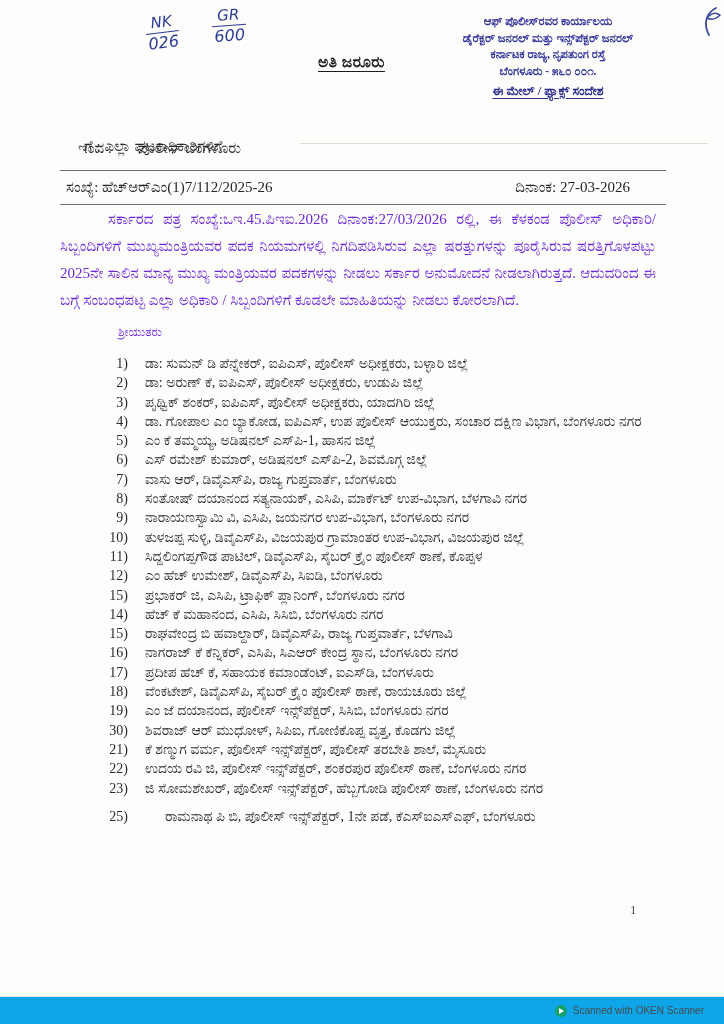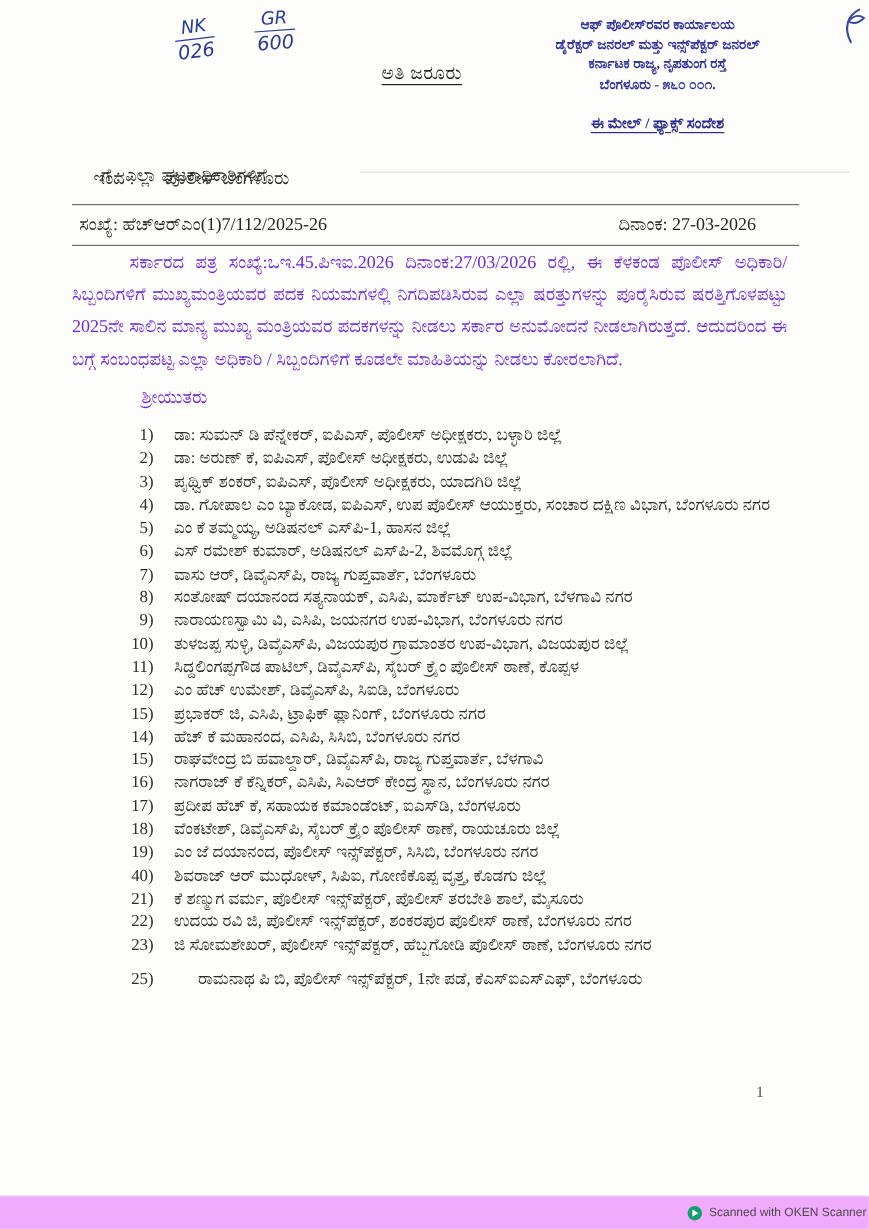--- a/index.html
+++ b/index.html
@@ -22,28 +22,28 @@
   .hw-nk{left:146px;top:13px;}
   .hw-gr{left:212px;top:6px;transform:rotate(-4deg);}
 
   
   .letterhead{
     position:absolute;top:13px;right:8px;width:336px;text-align:center;
     color:#32329b;font-weight:bold;font-size:11.5px;line-height:16.5px;
   }
   .letterhead .lh-line{display:block;}
   .channel{
-    display:inline-block;margin-top:16px;font-size:12.5px;color:#2b2b8d;
+    display:inline-block;margin-top:4px;font-size:12.5px;color:#2b2b8d;
     font-weight:bold;text-decoration:underline;text-underline-offset:3px;
   }
   .pen-tick{position:absolute;top:4px;right:0px;}
 
   
   .urgency{
-    position:absolute;left:318px;top:53px;font-size:15.5px;font-weight:normal;
+    position:absolute;left:318px;top:53px;font-size:15.5px;font-weight:bold;
     color:#1d1d1d;text-decoration:underline;text-underline-offset:4px;letter-spacing:.5px;
   }
 
   
   .addr-row{position:absolute;font-size:15px;color:#2b2b2b;}
   .row-from{left:78px;top:96px;margin-top:44px;}
   .row-to{left:84px;top:138px;}
   .addr-label{display:inline-block;}
   .row-from .addr-value{margin-left:22px;}
   .row-to .addr-value{}
@@ -57,36 +57,36 @@
     font-size:15px;color:#262626;padding:0 6px;
   }
   .ref-date{margin-right:30px;}
 
   
   .doc-body{
     position:absolute;left:60px;right:68px;top:206px;
     font-size:15px;line-height:27px;text-align:justify;color:#6d28d9;
   }
   .doc-body .para{text-indent:48px;margin:0;}
-  .salutation{margin:5px 0 0;padding-left:58px;font-size:15px;}
+  .salutation{margin:5px 0 0;padding-left:58px;font-size:12px;}
 
   
   .list{position:absolute;left:94px;right:58px;top:354px;font-size:14px;color:#2b2b2b;}
   .list-row{display:flex;line-height:19.3px;}
   .list-row .num{flex:0 0 34px;text-align:right;}
   .list-row .txt{flex:1;margin-left:17px;text-align:justify;}
   .list-row.gap-before{margin-top:9px;gap:20px;}
 
   .page-num{position:absolute;left:630px;top:902px;font-size:13px;color:#4e4e4e;}
 
   
   .footer-sep{position:absolute;left:0;right:0;top:996px;height:1px;background:#e3e3de;}
   .footer{
-    position:absolute;left:0;right:0;bottom:0;height:27px;background:#f0abfc;
-    display:flex;align-items:center;justify-content:flex-end;gap:6px;padding-right:2px;
+    position:absolute;left:0;right:0;bottom:0;height:27px;background:#0ea5e9;
+    display:flex;align-items:center;justify-content:flex-end;gap:6px;padding-right:20px;
     font-family:"Liberation Sans",sans-serif;font-size:10px;color:#4a4a4a;
   }
   .oken-icon{
     width:12px;height:12px;border-radius:50%;background:#14a06a;position:relative;flex:0 0 auto;
   }
   .oken-icon::after{
     content:"";position:absolute;left:4px;top:3px;width:0;height:0;
     border-left:5px solid #fff;border-top:3px solid transparent;border-bottom:3px solid transparent;
   }
 </style>
@@ -229,21 +229,21 @@
     <span class="num">18)</span>
     <span class="txt">ವೆಂಕಟೇಶ್, ಡಿವೈಎಸ್‌ಪಿ, ಸೈಬರ್ ಕ್ರೈಂ ಪೊಲೀಸ್ ಠಾಣೆ, ರಾಯಚೂರು ಜಿಲ್ಲೆ</span>
   </div>
 
   <div class="list-row">
     <span class="num">19)</span>
     <span class="txt">ಎಂ ಜೆ ದಯಾನಂದ, ಪೊಲೀಸ್ ಇನ್ಸ್‌ಪೆಕ್ಟರ್, ಸಿಸಿಬಿ, ಬೆಂಗಳೂರು ನಗರ</span>
   </div>
 
   <div class="list-row">
-    <span class="num">40)</span>
+    <span class="num">30)</span>
     <span class="txt">ಶಿವರಾಜ್ ಆರ್ ಮುಧೋಳ್, ಸಿಪಿಐ, ಗೋಣಿಕೊಪ್ಪ ವೃತ್ತ, ಕೊಡಗು ಜಿಲ್ಲೆ</span>
   </div>
 
   <div class="list-row">
     <span class="num">21)</span>
     <span class="txt">ಕೆ ಶಣ್ಮುಗ ವರ್ಮ, ಪೊಲೀಸ್ ಇನ್ಸ್‌ಪೆಕ್ಟರ್, ಪೊಲೀಸ್ ತರಬೇತಿ ಶಾಲೆ, ಮೈಸೂರು</span>
   </div>
 
   <div class="list-row">
     <span class="num">22)</span>

